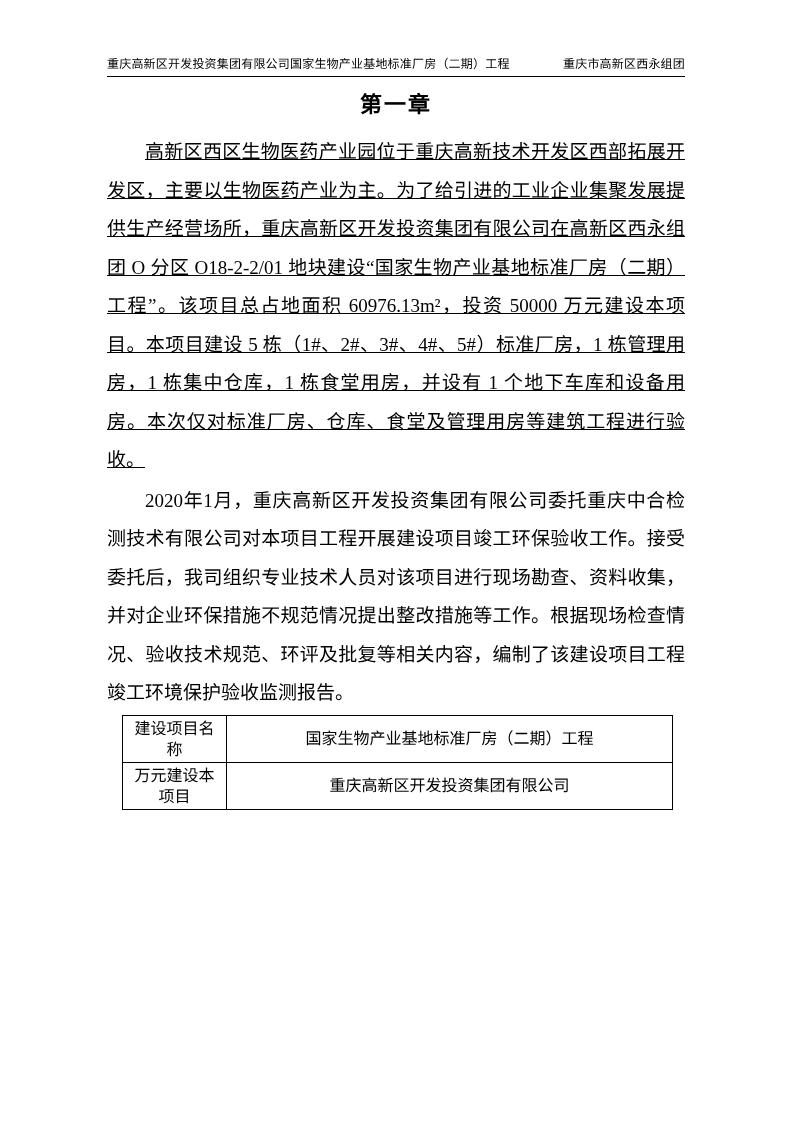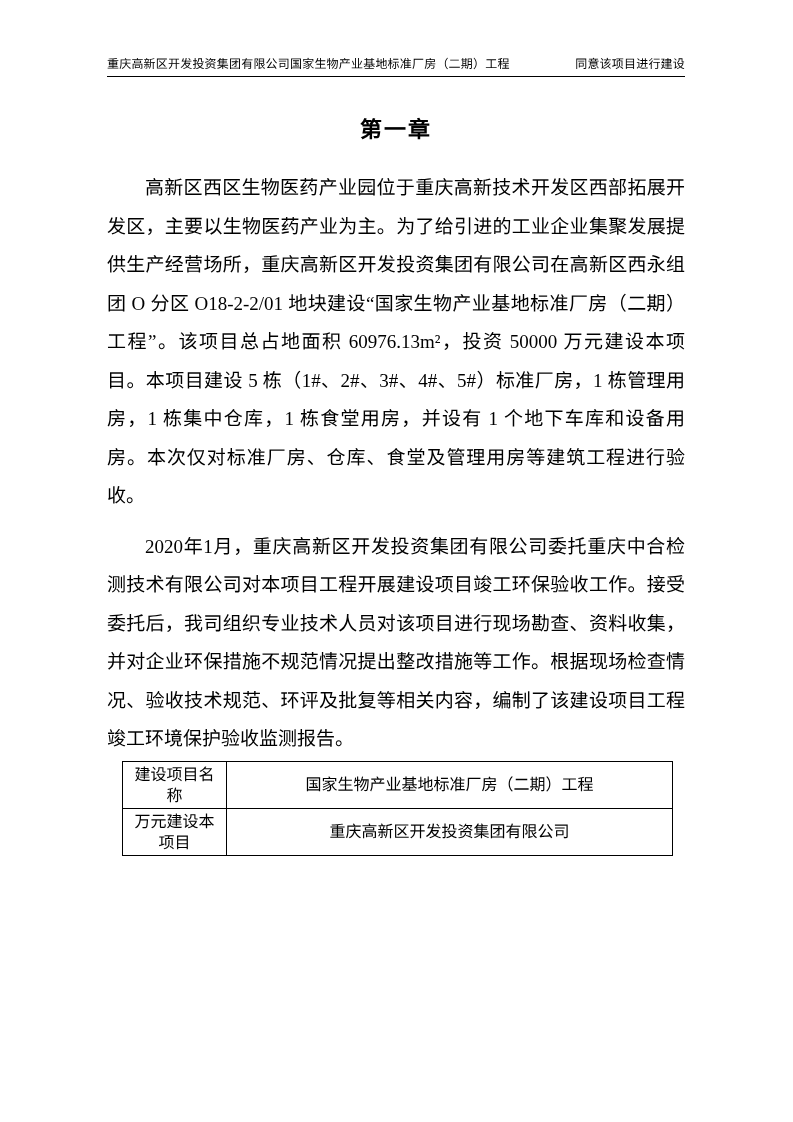--- a/index.html
+++ b/index.html
@@ -23,38 +23,38 @@
     justify-content: space-between;
     align-items: flex-end;
     font-size: 12px;
     line-height: 14px;
     padding-bottom: 5px;
     border-bottom: 1px solid #000000;
     letter-spacing: 0.2px;
     white-space: nowrap;
   }
   .chapter-title {
-    margin: 38px 0 0 0;
+    margin: 13px 0 0 0;
     display: flex;
     justify-content: center;
     gap: 40px;
     font-size: 22px;
     font-weight: bold;
     line-height: 30px;
     letter-spacing: 2px;
   }
   .body-para {
     margin: 0;
     font-size: 19px;
     line-height: 38.5px;
     text-align: justify;
     text-indent: 2em;
   }
-  .body-para.first { margin-top: 24px; }
-  .body-para.spaced { margin-top: 12px; }
+  .body-para.first { margin-top: 13px; text-decoration: underline; }
+  .body-para.spaced { margin-top: 2px; }
   .info-table {
     border-collapse: collapse;
     table-layout: fixed;
     width: 550px;
     margin: 2px 0 0 15px;
     font-size: 16px;
     padding-left: 29px;
   }
   .info-table td {
     border: 1.5px solid #000000;
@@ -66,21 +66,21 @@
     box-sizing: border-box;
   }
 </style>
 </head>
 <body>
 
 <div class="page">
 
   <div class="header">
     <span>重庆高新区开发投资集团有限公司国家生物产业基地标准厂房（二期）工程</span>
-    <span>同意该项目进行建设</span>
+    <span>重庆市高新区西永组团</span>
   </div>
 
   <h1 class="chapter-title">
     <span>第一章</span>
   </h1>
 
   <p class="body-para first">高新区西区生物医药产业园位于重庆高新技术开发区西部拓展开发区，主要以生物医药产业为主。为了给引进的工业企业集聚发展提供生产经营场所，重庆高新区开发投资集团有限公司在高新区西永组团 O 分区 O18-2-2/01 地块建设“国家生物产业基地标准厂房（二期）工程”。该项目总占地面积 60976.13m²，投资 50000 万元建设本项目。本项目建设 5 栋（1#、2#、3#、4#、5#）标准厂房，1 栋管理用房，1 栋集中仓库，1 栋食堂用房，并设有 1 个地下车库和设备用房。本次仅对标准厂房、仓库、食堂及管理用房等建筑工程进行验收。</p>
 
 
   <p class="body-para spaced">2020年1月，重庆高新区开发投资集团有限公司委托重庆中合检测技术有限公司对本项目工程开展建设项目竣工环保验收工作。接受委托后，我司组织专业技术人员对该项目进行现场勘查、资料收集，并对企业环保措施不规范情况提出整改措施等工作。根据现场检查情况、验收技术规范、环评及批复等相关内容，编制了该建设项目工程竣工环境保护验收监测报告。</p>

